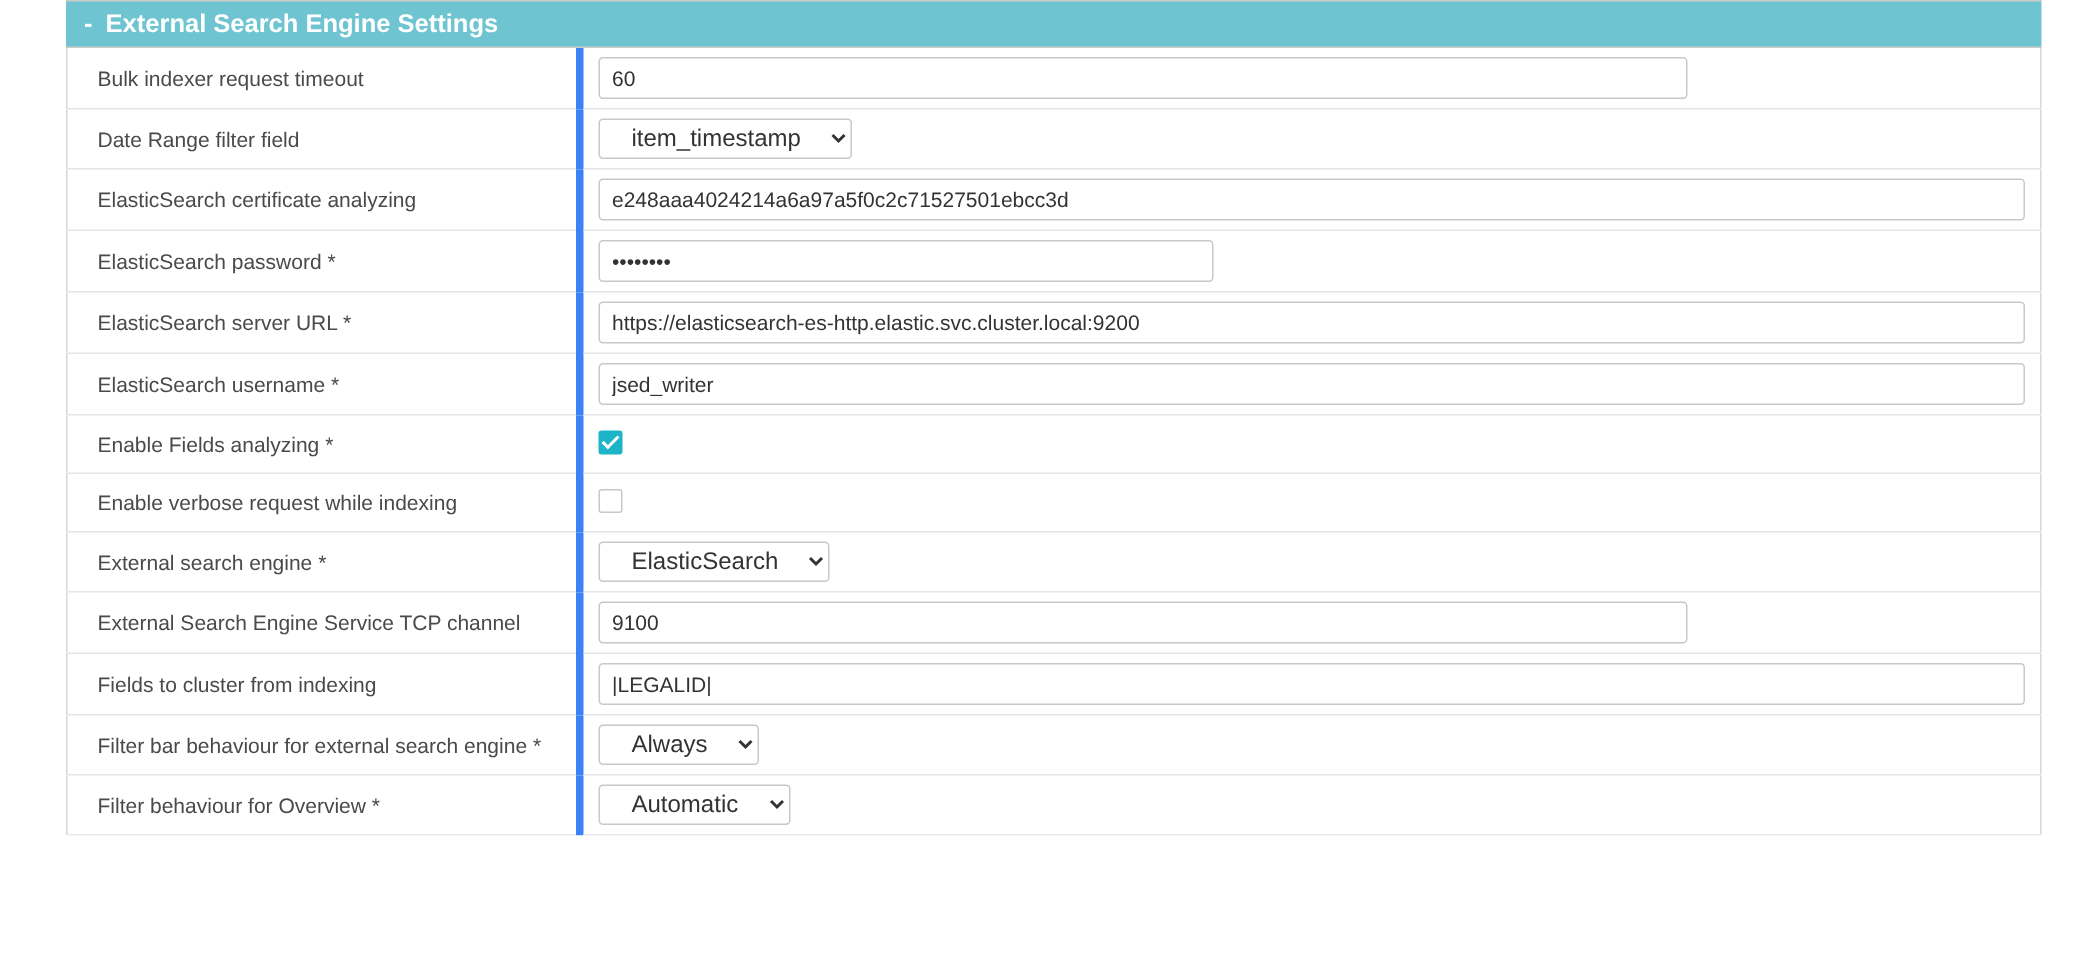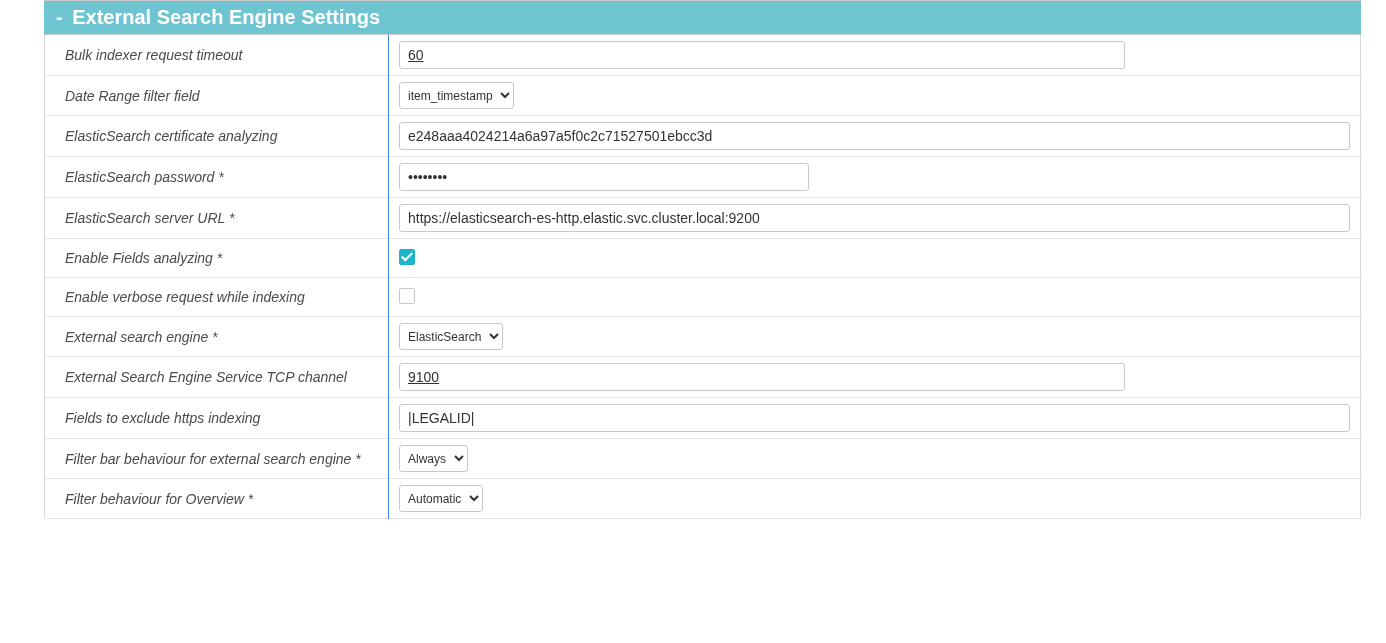--- a/index.html
+++ b/index.html
@@ -15,21 +15,21 @@
     }
     .container {
       width: 1386px;
       padding-left: 44px;
       padding-right: 25px;
     }
     .section-header {
       background: #6ec5d1;
       color: #fff;
       font-weight: 600;
-      font-size: 20px;
+      font-size: 17px;
       padding: 5px 12px;
       border-top: 1px solid #ccc;
       border-bottom: 1px solid #ccc;
     }
     .section-header .collapse-dash {
       margin-right: 4px;
     }
     table.settings {
       width: 100%;
       border-collapse: collapse;
@@ -37,22 +37,21 @@
       border-right: 1px solid #d8d8d8;
     }
     table.settings tr {
       border-bottom: 1px solid #e6e6e6;
     }
     table.settings td.label-cell {
       width: 400px;
       padding: 11px 10px 11px 20px;
       vertical-align: middle;
       color: #4a4a4a;
-      border-right: 1px solid #3b82f6;
-      font-style: italic;
+      border-right: 5px solid #3b82f6;
     }
     table.settings td.value-cell {
       padding: 6px 10px;
       vertical-align: middle;
     }
     input[type="text"], input[type="password"] {
       border: 1px solid #c8c8c8;
       border-radius: 3px;
       padding: 4px 8px;
       font-size: 14px;
@@ -61,27 +60,26 @@
       height: 28px;
     }
     input.wide {
       width: 951px;
     }
     input.med {
       width: 410px;
     }
     input.narrow {
       width: 726px;
-      text-decoration: underline;
     }
     select {
       border: 1px solid #c8c8c8;
       border-radius: 3px;
-      padding: 3px 4px;
-      font-size: 12px;
+      padding: 3px 17px;
+      font-size: 16px;
       color: #333;
       font-family: inherit;
       background: #fff;
       height: 27px;
     }
     input[type="checkbox"] {
       width: 16px;
       height: 16px;
       border: 1px solid #c8c8c8;
       border-radius: 2px;
@@ -152,20 +150,26 @@
           <input type="text" class="med" value="••••••••" style="">
         </td>
       </tr>
       <tr>
         <td class="label-cell">ElasticSearch server URL *</td>
         <td class="value-cell">
           <input type="text" class="wide" value="https://elasticsearch-es-http.elastic.svc.cluster.local:9200" style="">
         </td>
       </tr>
       <tr>
+        <td class="label-cell">ElasticSearch username *</td>
+        <td class="value-cell">
+          <input type="text" class="wide" value="jsed_writer" style="">
+        </td>
+      </tr>
+      <tr>
         <td class="label-cell">Enable Fields analyzing *</td>
         <td class="value-cell">
           <input type="checkbox" checked="" style="">
         </td>
       </tr>
       <tr>
         <td class="label-cell">Enable verbose request while indexing</td>
         <td class="value-cell">
           <input type="checkbox" style="">
         </td>
@@ -178,21 +182,21 @@
           </select>
         </td>
       </tr>
       <tr>
         <td class="label-cell">External Search Engine Service TCP channel</td>
         <td class="value-cell">
           <input type="text" class="narrow" value="9100" style="">
         </td>
       </tr>
       <tr>
-        <td class="label-cell">Fields to exclude https indexing</td>
+        <td class="label-cell">Fields to cluster from indexing</td>
         <td class="value-cell">
           <input type="text" class="wide" value="|LEGALID|" style="">
         </td>
       </tr>
       <tr>
         <td class="label-cell">Filter bar behaviour for external search engine *</td>
         <td class="value-cell">
           <select>
             <option>Always</option>
           </select>

